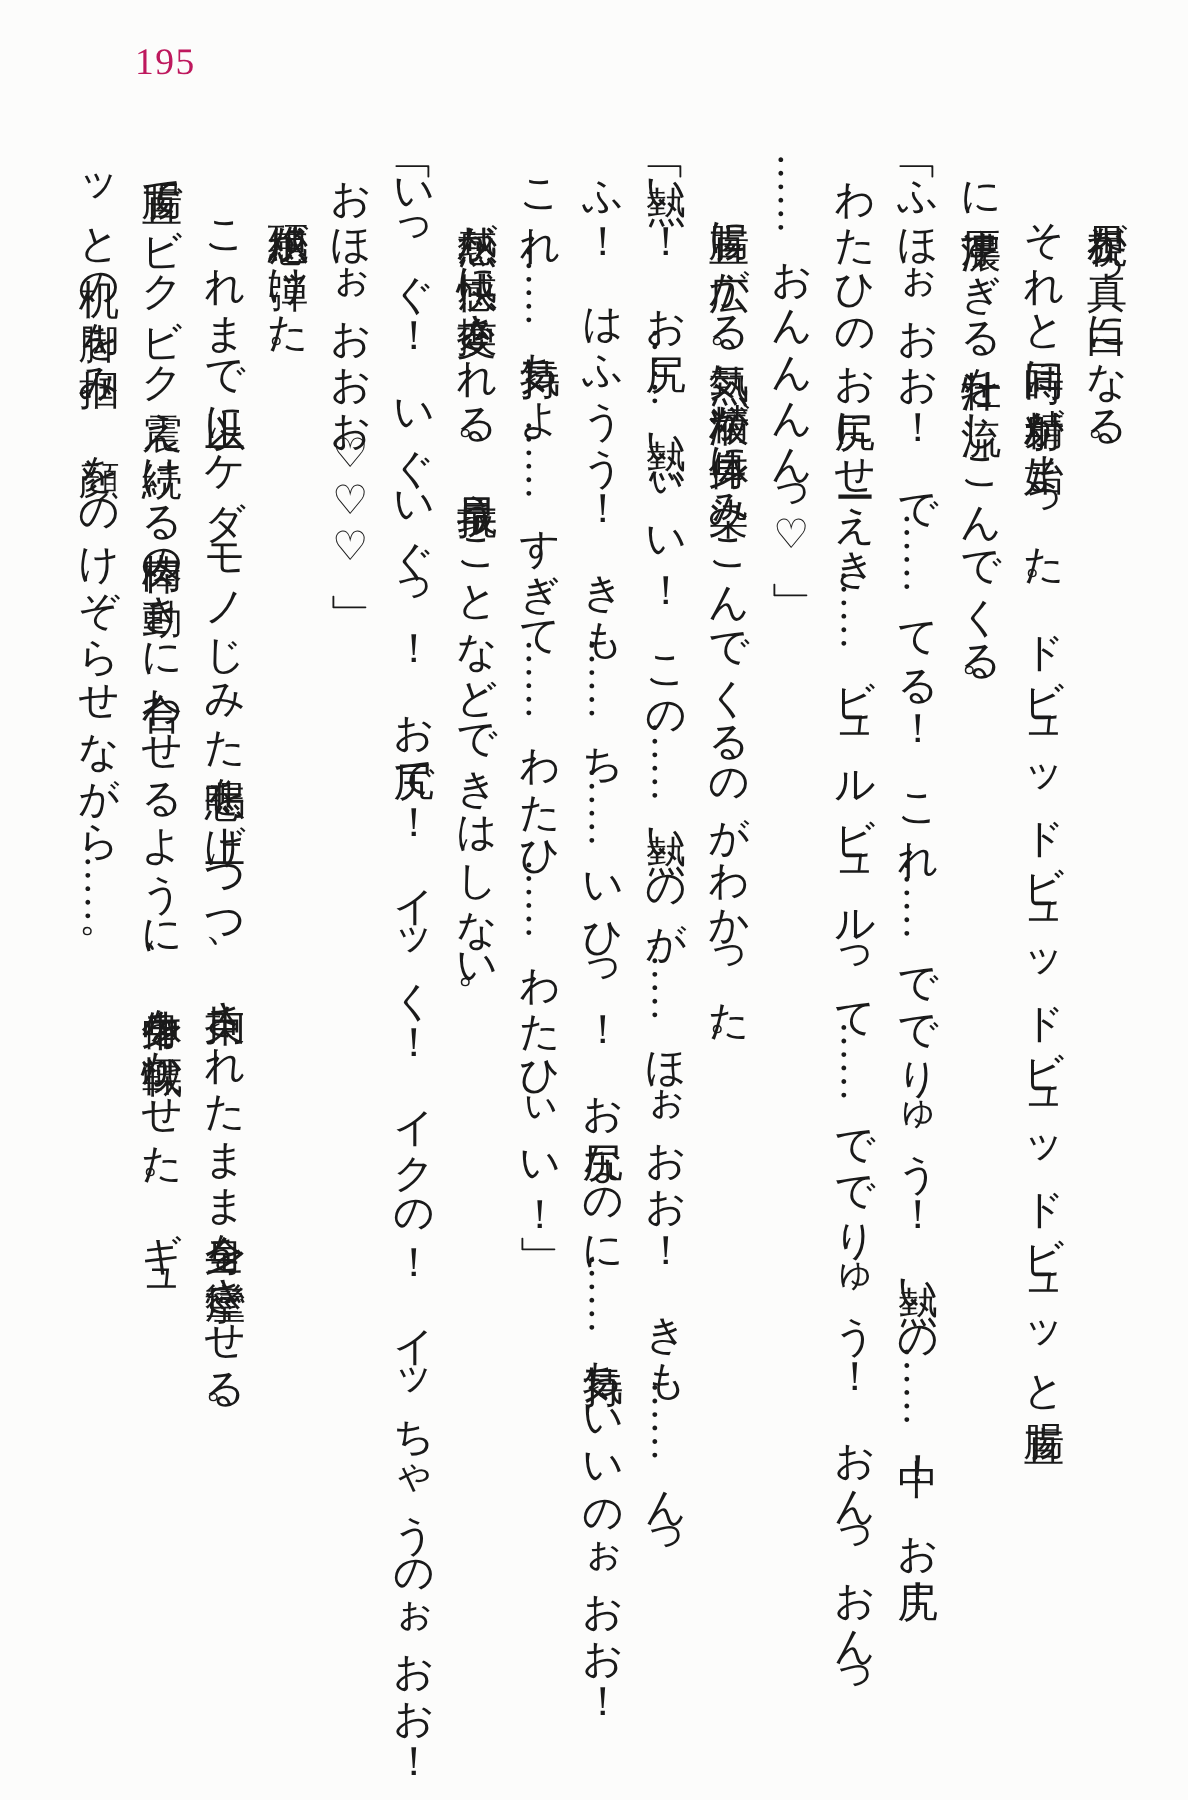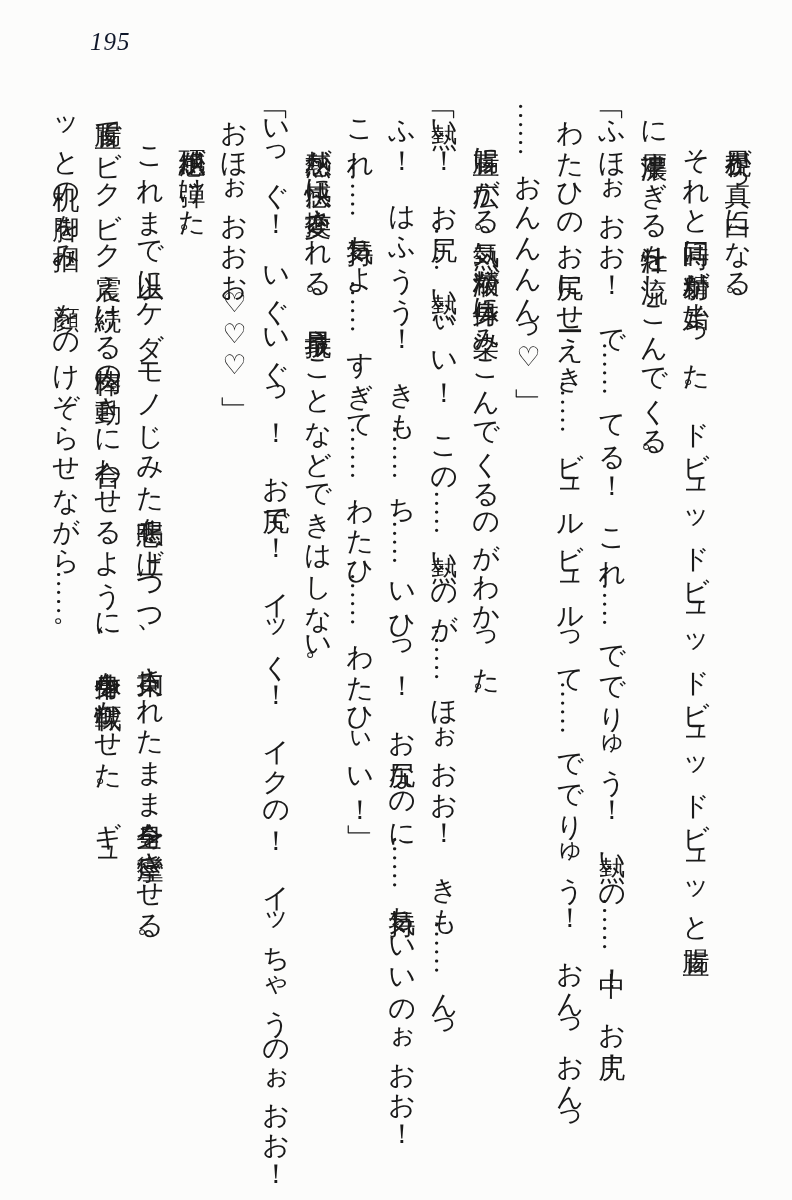--- a/index.html
+++ b/index.html
@@ -17,22 +17,21 @@
   .page {
     position: absolute;
     inset: 0;
     background: #fcfcfb;
   }
   .page-number {
     position: absolute;
     left: 90px;
     top: 28px;
     font-size: 25px;
-    font-style: italic;
-    color: #0f172a;
+    color: #be185d;
     letter-spacing: 1px;
   }
   .text-area {
     position: absolute;
     top: 102px;
     right: 33px;
     width: 716px;
     height: 1078px;
     writing-mode: vertical-rl;
     text-orientation: mixed;

